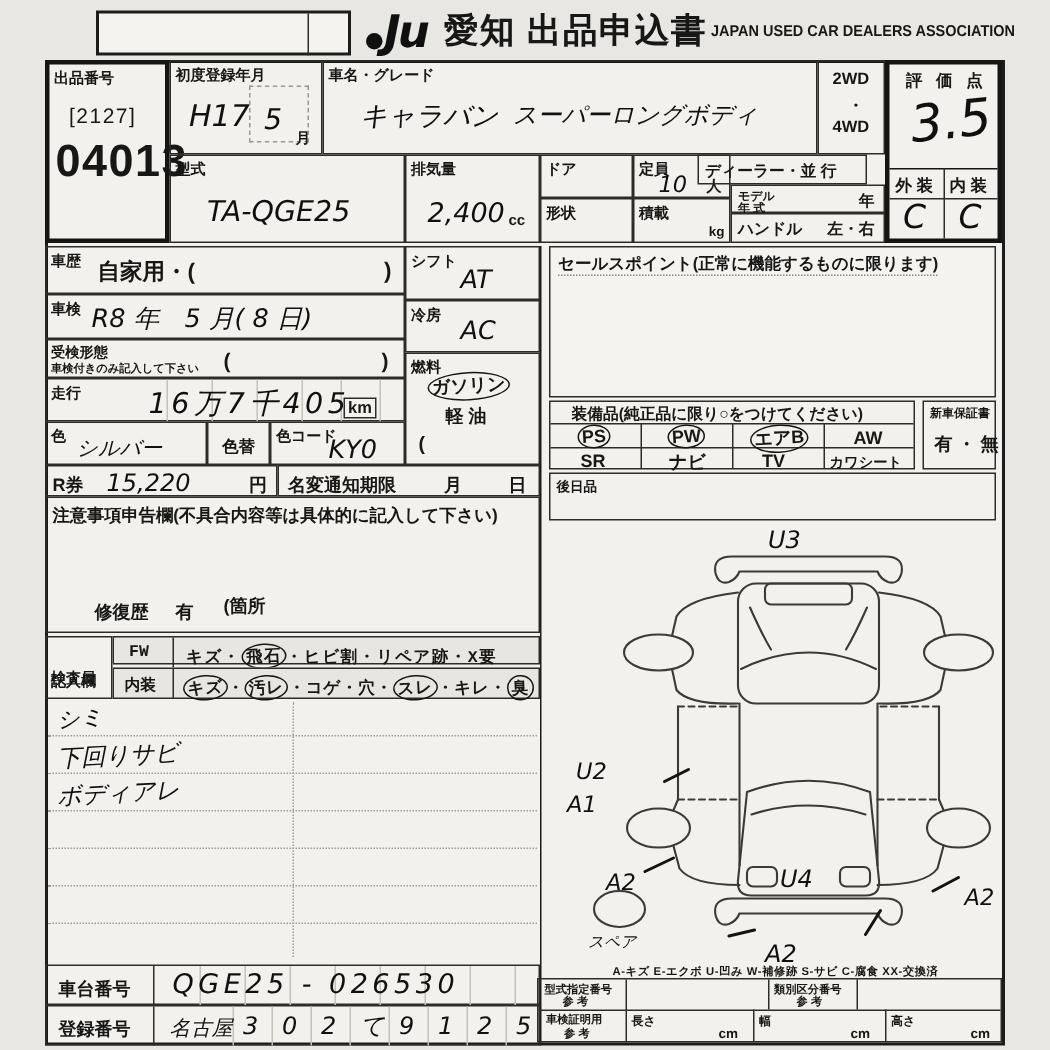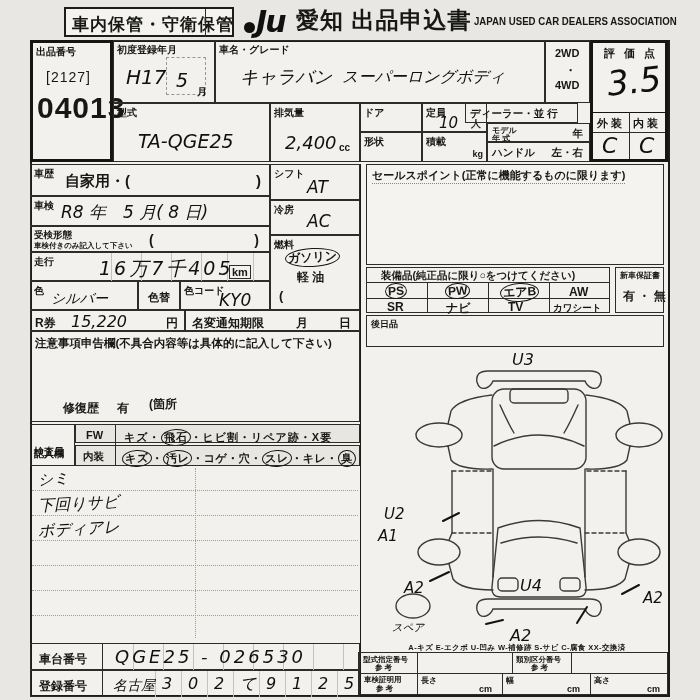--- a/index.html
+++ b/index.html
@@ -20,21 +20,20 @@
   .circ{display:inline-block;border:1.6px solid #161614;border-radius:50%;padding:0 2px;transform:rotate(-3deg);}
   .dotline{border-top:1px dotted #a09d95;height:0;}
   .thin{border-left:1px solid #c4c2ba;width:0;}
   .gray{background:#e7e6e0;}
   svg text.sh{font-family:"DejaVu Sans",sans-serif;font-style:italic;fill:#101010;}
 </style>
 </head>
 <body>
 
 <div class="c bd2" style="left:64px;top:7px;width:170px;height:30px;background:#f4f3ef;">
-  <span class="c" style="left:6px;top:4px;font-size:17px;font-weight:700;letter-spacing:1px;">車内保管・守衛保管</span>
   <span class="c" style="right:26px;top:0;height:28px;border-left:1px solid #2c2c29;"></span>
 </div>
 <div class="c" style="left:244px;top:8px;height:30px;">
   <span class="c" style="left:0;top:14px;width:11px;height:11px;background:#111;border-radius:50%;"></span>
   <span class="c hw" style="left:12px;top:-4px;font-size:30px;font-weight:700;letter-spacing:-2px;">Ju</span>
 </div>
 <span class="c" style="left:296px;top:5px;font-size:23px;font-weight:700;letter-spacing:1px;">愛知 出品申込書</span>
 <span class="c" style="left:474px;top:15px;font-size:10.5px;font-weight:700;transform:scaleX(0.92);transform-origin:left;">JAPAN USED CAR DEALERS ASSOCIATION</span>
 
 <div class="c bd2" style="left:30px;top:40px;width:640px;height:657px;background:#f2f1ed;"></div>
@@ -182,21 +181,21 @@
   <span class="c pt" style="left:4px;top:4px;font-size:11.5px;">注意事項申告欄(不具合内容等は具体的に記入して下さい)</span>
   <span class="c pt" style="left:32px;top:68px;font-size:12px;">修復歴</span>
   <span class="c pt" style="left:86px;top:68px;font-size:12px;">有</span>
   <span class="c pt" style="left:118px;top:64px;font-size:12px;">(箇所</span>
 </div>
 
 <div class="c bd" style="left:30px;top:424px;width:45px;height:42px;">
   <span class="c lbl" style="left:3px;top:20px;">検査員</span>
   <span class="c lbl" style="left:3px;top:22px;">記入欄</span>
 </div>
-<div class="c bd gray" style="left:75px;top:424px;width:285px;height:19px;">
+<div class="c bd gray" style="left:75px;top:424px;width:285px;height:19px;font-family:Liberation Mono, monospace;">
   <span class="c" style="left:0;top:0;width:40px;height:20px;border-right:1px solid #2c2c29;"></span>
   <span class="c pt" style="left:10px;top:4px;font-size:11px;">FW</span>
   <span class="c pt" style="left:48px;top:4px;font-size:11px;letter-spacing:1px;"><span>キズ・</span><span class="circ">飛石</span><span>・ヒビ割・リペア跡・X要</span></span>
 </div>
 <div class="c bd gray" style="left:75px;top:445px;width:285px;height:21px;">
   <span class="c" style="left:0;top:0;width:40px;height:20px;border-right:1px solid #2c2c29;"></span>
   <span class="c pt" style="left:7px;top:4px;font-size:10.5px;">内装</span>
   <span class="c pt" style="left:46px;top:4px;font-size:11px;letter-spacing:0.5px;"><span class="circ">キズ</span><span>・</span><span class="circ">汚レ</span><span>・コゲ・穴・</span><span class="circ">スレ</span><span>・キレ・</span><span class="circ">臭</span></span>
 </div>
 

